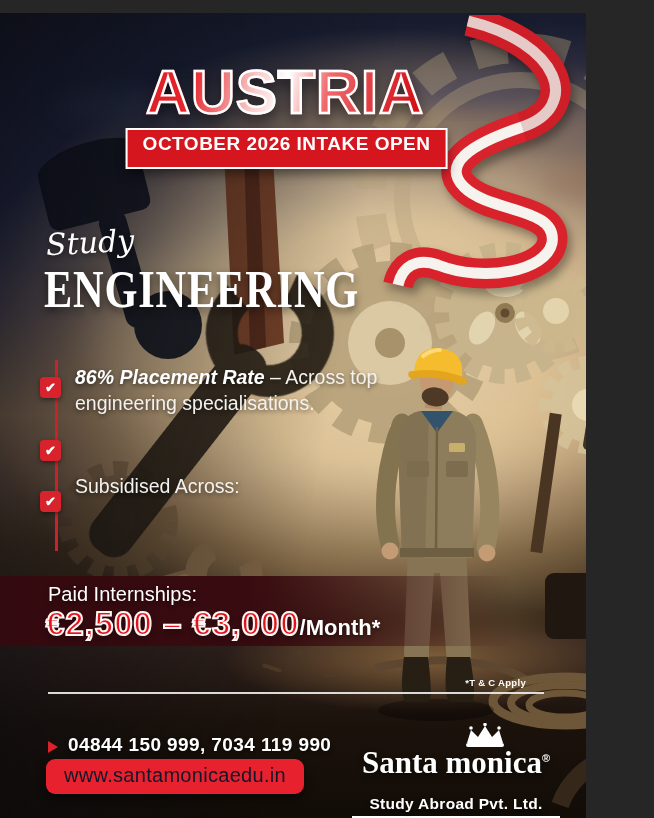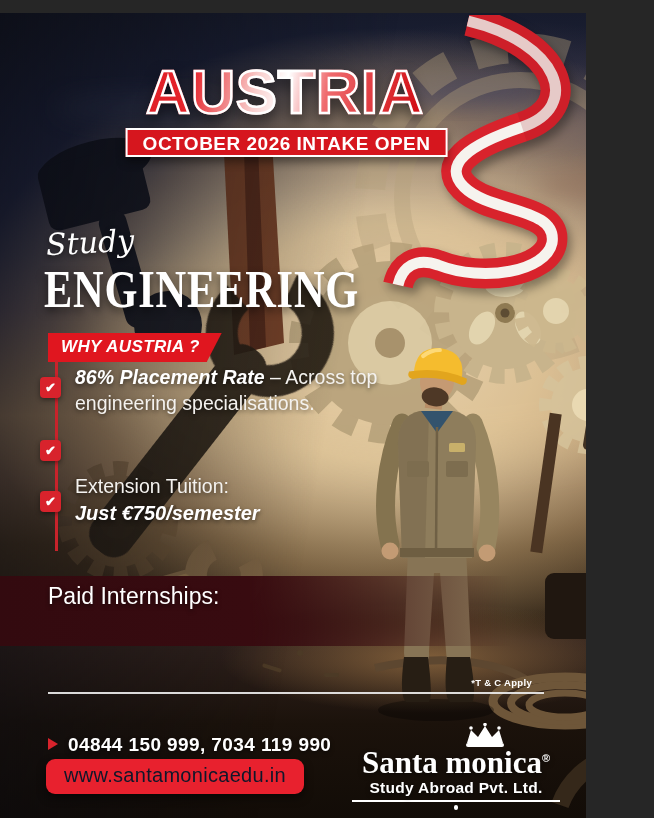--- a/index.html
+++ b/index.html
@@ -18,21 +18,21 @@
     background:linear-gradient(100deg, rgba(9,10,16,.68) 0%, rgba(9,10,16,.3) 30%, rgba(9,10,16,0) 55%);}
   .bg-art{position:absolute;left:0;top:0;width:654px;height:805px;}
   
   .title{position:absolute;left:0;right:0;top:44px;text-align:center;transform:translateX(-8px);
     font-weight:bold;font-size:61px;letter-spacing:1px;
     background:linear-gradient(102deg,#c90d15 0%,#e5242b 34%,#f9cdcb 45%,#ffffff 50%,#ef6a6d 57%,#d31118 72%,#c90d15 100%);
     -webkit-background-clip:text;background-clip:text;color:#e31e26;-webkit-text-fill-color:transparent;
     -webkit-text-stroke:2.4px #ffffff;filter:drop-shadow(0 6px 7px rgba(0,0,0,.5));}
   .intake{position:absolute;left:50%;top:115px;transform:translateX(-52%);
     background:#d6161e;border:2px solid #fff;color:#fff;font-weight:bold;font-size:19px;
-    letter-spacing:.5px;padding:3px 15px 0;white-space:nowrap;
+    letter-spacing:.5px;padding:3px 15px 12px;white-space:nowrap;
     box-shadow:0 5px 10px rgba(0,0,0,.45);}
   .ribbon{position:absolute;right:4px;top:2px;width:210px;height:276px;
     filter:drop-shadow(4px 6px 5px rgba(0,0,0,.35));}
   
   .study{position:absolute;left:46px;top:212px;color:#fff;font-family:"DejaVu Serif",serif;
     font-style:italic;font-size:30px;transform:rotate(-3deg);text-shadow:0 2px 5px rgba(0,0,0,.55);}
   .program{position:absolute;left:44px;top:246px;color:#fff;font-family:"Liberation Serif",serif;
     font-weight:bold;font-size:53px;letter-spacing:1px;transform:scaleX(.8);transform-origin:left;
     white-space:nowrap;text-shadow:0 4px 9px rgba(0,0,0,.55);}
   
@@ -47,46 +47,46 @@
   .checkbox{flex:0 0 auto;width:21px;height:21px;background:#d8232c;border-radius:4px;
     color:#fff;font-size:13px;font-weight:bold;line-height:21px;text-align:center;
     margin-right:14px;box-shadow:0 2px 5px rgba(0,0,0,.45);}
   .cb1{margin-top:12px;} .cb2{margin-top:2px;} .cb3{margin-top:17px;}
   .check-text{color:#f4f2ef;font-size:19.5px;line-height:1.33;text-shadow:0 2px 4px rgba(0,0,0,.5);}
   .w1{width:318px;} .w2{width:255px;}
   .check-strong{font-weight:bold;font-style:italic;color:#fff;text-align:center;}
   
   .paid-band{position:absolute;left:0;top:563px;width:654px;height:70px;
     background:linear-gradient(90deg,#330a0f 0%,#380b10 38%,rgba(56,11,16,.55) 58%,rgba(56,11,16,0) 78%);}
-  .paid-label{position:absolute;left:48px;top:570px;color:#fff;font-size:23px;
+  .paid-label{position:absolute;left:48px;top:570px;color:#fff;font-size:20px;
     text-shadow:0 2px 4px rgba(0,0,0,.5);}
   .paid-row{position:absolute;left:46px;top:592px;white-space:nowrap;}
   .paid-amount{font-weight:bold;font-size:33px;letter-spacing:1px;color:#e2131b;
     -webkit-text-stroke:2px #fdf6f4;text-shadow:0 4px 6px rgba(0,0,0,.45);}
   .paid-unit{font-weight:bold;font-size:22px;color:#fff;text-shadow:0 2px 4px rgba(0,0,0,.5);}
   
-  .tc-note{position:absolute;right:54px;top:664px;color:#fff;font-size:9.5px;
+  .tc-note{position:absolute;right:60px;top:664px;color:#fff;font-size:9.5px;
     font-weight:bold;letter-spacing:.3px;}
   .divider{position:absolute;left:48px;right:42px;top:679px;height:1.5px;background:#ececec;opacity:.92;}
   
-  .phone-row{position:absolute;left:48px;top:721px;display:flex;align-items:flex-start;}
+  .phone-row{position:absolute;left:48px;top:721px;display:flex;align-items:center;}
   .arrow-icon{width:0;height:0;border-left:10px solid #d8232c;border-top:6.5px solid transparent;
     border-bottom:6.5px solid transparent;margin:4px 10px 0 0;}
   .phones{color:#fff;font-weight:bold;font-size:19px;letter-spacing:.4px;
     text-shadow:0 2px 4px rgba(0,0,0,.55);white-space:nowrap;}
   .website-pill{position:absolute;left:46px;top:746px;background:#e8212e;border-radius:9px;
     padding:5px 18px 7px;color:#0f172a;font-size:20px;letter-spacing:.3px;white-space:nowrap;
     box-shadow:0 4px 9px rgba(0,0,0,.5);}
   
   .brand{position:absolute;right:18px;top:710px;width:224px;text-align:center;color:#fff;}
   .crown{display:block;margin:0 auto -2px;width:46px;height:26px;margin-left:118px;}
   .brand-name{font-family:"Liberation Serif",serif;font-weight:bold;font-size:31px;
     line-height:1.0;white-space:nowrap;text-shadow:0 2px 5px rgba(0,0,0,.6);}
   .reg{font-size:11px;vertical-align:super;font-family:"Liberation Sans",sans-serif;}
-  .brand-tagline{font-weight:bold;font-size:15.5px;letter-spacing:.3px;margin-top:1px;
+  .brand-tagline{font-weight:bold;font-size:15.5px;letter-spacing:.3px;margin-top:17px;
     text-shadow:0 2px 4px rgba(0,0,0,.6);}
   .brand-line{width:208px;height:2px;background:#fff;margin:3px auto 0;}
   .brand-dot{width:4.5px;height:4.5px;background:#fff;border-radius:50%;margin:3px auto 0;}
 </style>
 </head>
 <body>
 
 <div class="stage">
   <div class="top-bar"></div>
 
@@ -245,44 +245,45 @@
       <path d="M 96,6 C 188,28 210,92 150,112 C 96,130 70,150 92,172 C 118,198 186,192 180,228 C 174,256 112,268 66,250 C 44,242 30,252 26,270" fill="none" stroke="#f6f3ee" stroke-width="11"></path>
       <path d="M 96,6 C 188,28 210,92 150,112" fill="none" stroke="#a2121a" stroke-width="30" opacity=".18"></path>
     </svg>
 
     <div class="title">AUSTRIA</div>
     <div class="intake">OCTOBER 2026 INTAKE OPEN</div>
 
     <div class="study">Study</div>
     <div class="program">ENGINEERING</div>
 
-    <div class="why-badge">WHY AUSTRIA ?</div>
     <div class="check-line"></div>
 
     <div class="checklist">
       <div class="check-item first">
         <div class="checkbox cb1">✔</div>
         <div class="check-text w1">
           <span class="check-strong">86% Placement Rate</span><span> – Across top engineering specialisations.</span>
         </div>
       </div>
       <div class="check-item second">
         <div class="checkbox cb2">✔</div>
       </div>
       <div class="check-item third">
         <div class="checkbox cb3">✔</div>
         <div class="check-text">
-          <div>Extension Tuition:</div>
-          <div class="check-strong" style="font-size:20px">Just €750/semester</div>
+          <div>Subsidised Across:</div>
         </div>
       </div>
     </div>
 
     <div class="paid-band"></div>
     <div class="paid-label">Paid Internships:</div>
+    <div class="paid-row">
+      <span class="paid-amount">€2,500 – €3,000</span><span class="paid-unit">/Month*</span>
+    </div>
 
     <div class="tc-note">*T &amp; C Apply</div>
     <div class="divider"></div>
 
     <div class="phone-row">
       <div class="arrow-icon"></div>
       <div class="phones">04844 150 999, 7034 119 990</div>
     </div>
     <div class="website-pill">www.santamonicaedu.in</div>
 

